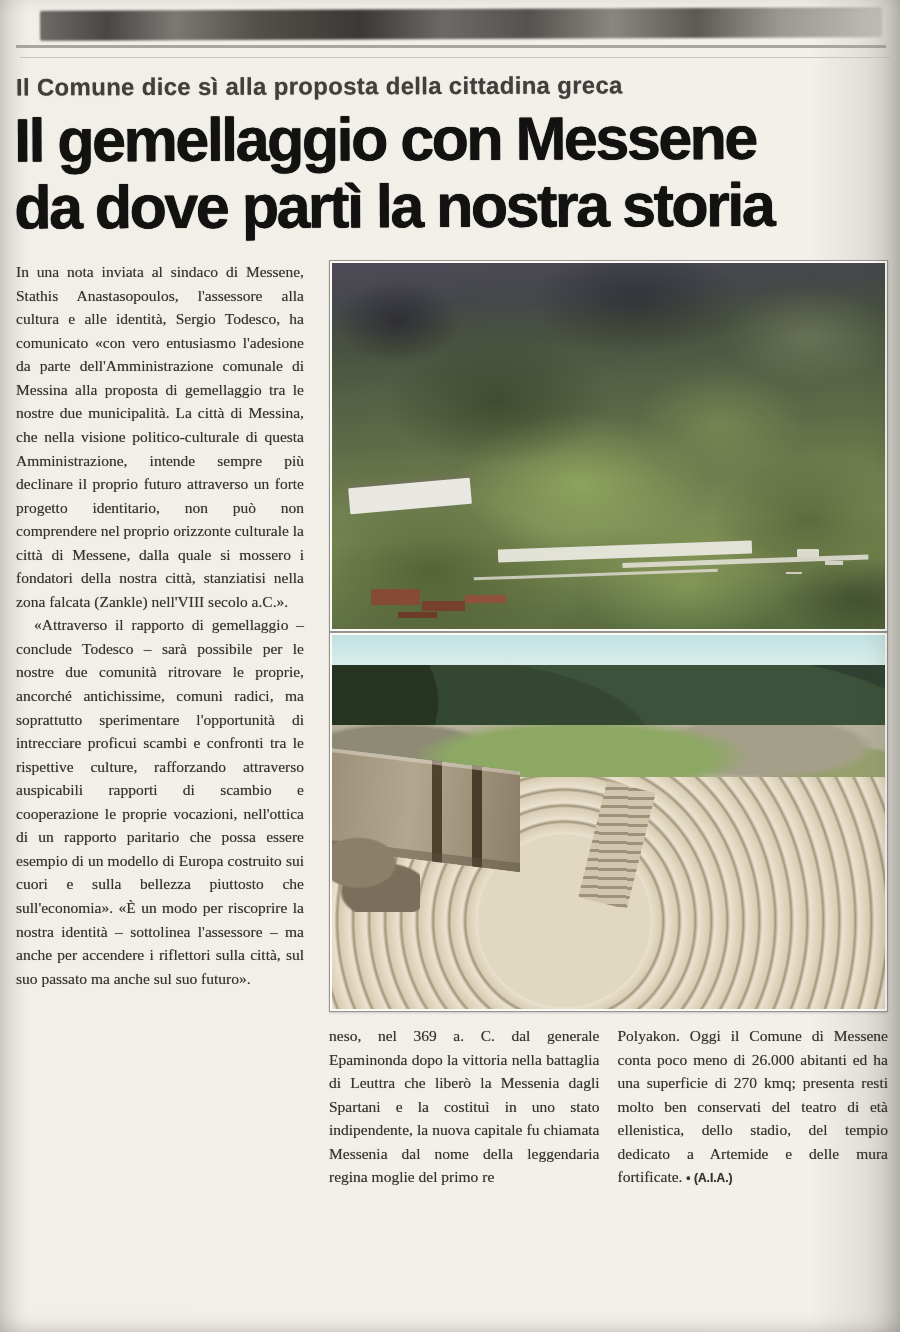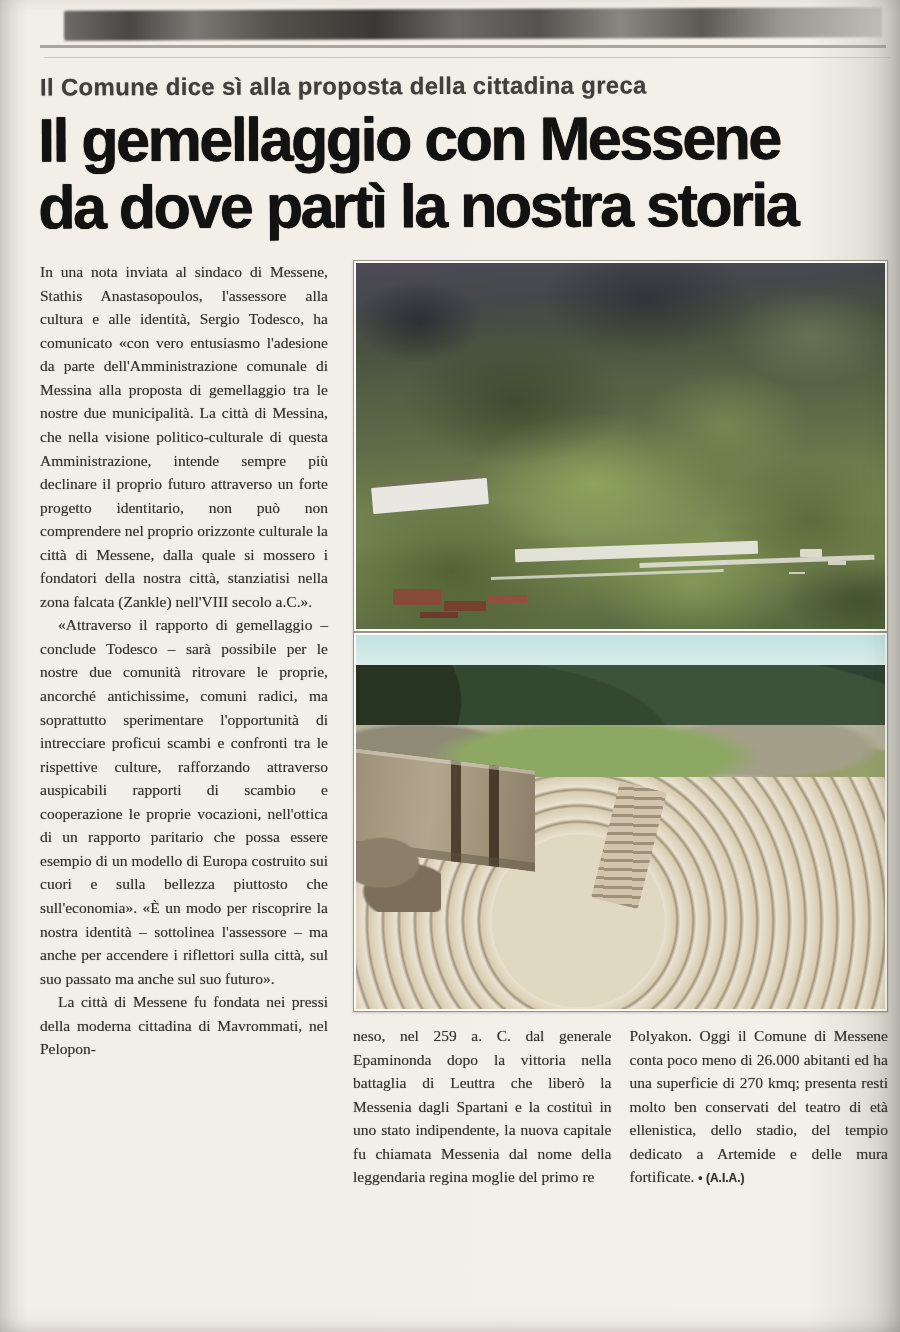--- a/index.html
+++ b/index.html
@@ -5,21 +5,20 @@
   * { margin: 0; padding: 0; box-sizing: border-box; }
   html, body { background: #cfccc6; }
   .scan {
     position: relative;
     width: 900px; height: 1332px;
     margin: 0 auto;
     background: linear-gradient(90deg, #e3e0da 0%, #f2efe9 3%, #f3f0ea 90%, #e0ddd6 97%, #d6d3cc 100%);
     overflow: hidden;
     font-family: "Liberation Serif", "DejaVu Serif", serif;
     color: #34322d;
-    padding-left: 24px;
   }
   .scan::after {
     content: ""; position: absolute; inset: 0; pointer-events: none;
     box-shadow: inset -22px 0 30px -18px rgba(60,55,50,0.35),
                 inset 18px 0 26px -16px rgba(60,55,50,0.22),
                 inset 0 -14px 22px -14px rgba(60,55,50,0.18);
   }
 
   
   .fold-strip {
@@ -168,21 +167,20 @@
   <h1 class="headline">
     <span>Il gemellaggio con Messene</span><br>
     <span>da dove partì la nostra storia</span>
   </h1>
 
   <div class="main">
 
     <div class="bodytext">
       <p>In una nota inviata al sindaco di Messene, Stathis Anastasopoulos, l'assessore alla cultura e alle identità, Sergio Todesco, ha comunicato «con vero entusiasmo l'adesione da parte dell'Amministrazione comunale di Messina alla proposta di gemellaggio tra le nostre due municipalità. La città di Messina, che nella visione politico-culturale di questa Amministrazione, intende sempre più declinare il proprio futuro attraverso un forte progetto identitario, non può non comprendere nel proprio orizzonte culturale la città di Messene, dalla quale si mossero i fondatori della nostra città, stanziatisi nella zona falcata (Zankle) nell'VIII secolo a.C.».</p>
       <p>«Attraverso il rapporto di gemellaggio – conclude Todesco – sarà possibile per le nostre due comunità ritrovare le proprie, ancorché antichissime, comuni radici, ma soprattutto sperimentare l'opportunità di intrecciare proficui scambi e confronti tra le rispettive culture, rafforzando attraverso auspicabili rapporti di scambio e cooperazione le proprie vocazioni, nell'ottica di un rapporto paritario che possa essere esempio di un modello di Europa costruito sui cuori e sulla bellezza piuttosto che sull'economia». «È un modo per riscoprire la nostra identità – sottolinea l'assessore – ma anche per accendere i riflettori sulla città, sul suo passato ma anche sul suo futuro».</p>
-      <p>La città di Messene fu fondata nei pressi della moderna cittadina di Mavrommati, nel Pelopon-</p>
     </div>
 
     <div>
 
       <div class="photo-frame">
         <div class="photo valley">
           <div class="v-base"></div>
           <div class="v-mottle"></div>
           <div class="v-bld-1"></div>
           <div class="v-bld-2"></div>
@@ -198,21 +196,21 @@
           <div class="t-ruins"></div>
           <div class="t-cavea"></div>
           <div class="t-wall"></div>
           <div class="t-steps"></div>
           <div class="t-rubble"></div>
         </div>
       </div>
 
       <div class="bottom-cols">
         <div class="bodytext">
-          <p>neso, nel 259 a. C. dal generale Epaminonda dopo la vittoria nella battaglia di Leuttra che liberò la Messenia dagli Spartani e la costituì in uno stato indipendente, la nuova capitale fu chiamata Messenia dal nome della leggendaria regina moglie del primo re</p>
+          <p>neso, nel 369 a. C. dal generale Epaminonda dopo la vittoria nella battaglia di Leuttra che liberò la Messenia dagli Spartani e la costituì in uno stato indipendente, la nuova capitale fu chiamata Messenia dal nome della leggendaria regina moglie del primo re</p>
         </div>
         <div class="bodytext">
           <span>Polyakon. Oggi il Comune di Messene conta poco meno di 26.000 abitanti ed ha una superficie di 270 kmq; presenta resti molto ben conservati del teatro di età ellenistica, dello stadio, del tempio dedicato a Artemide e delle mura fortificate.</span>
           <span class="signature">• (A.I.A.)</span>
         </div>
       </div>
 
     </div>
   </div>
 

